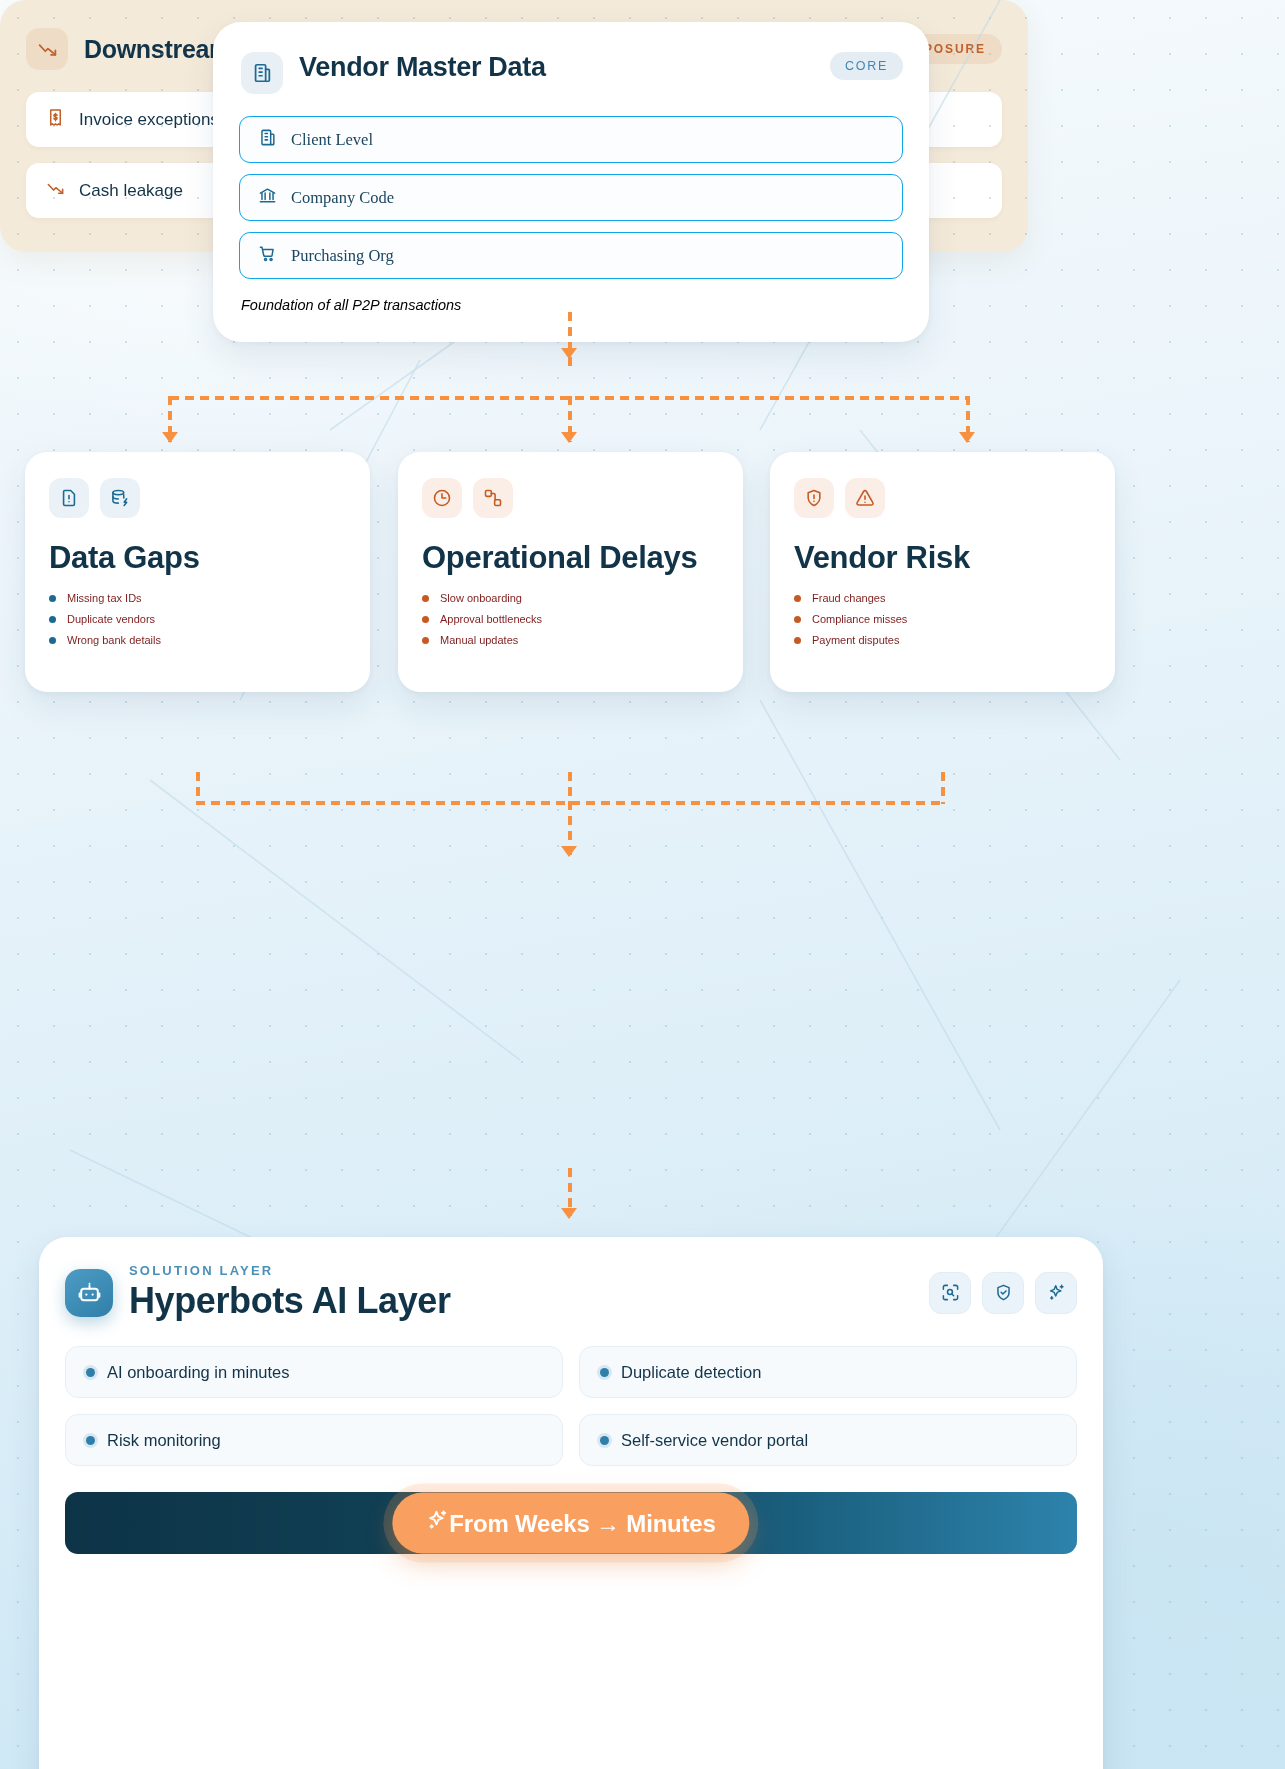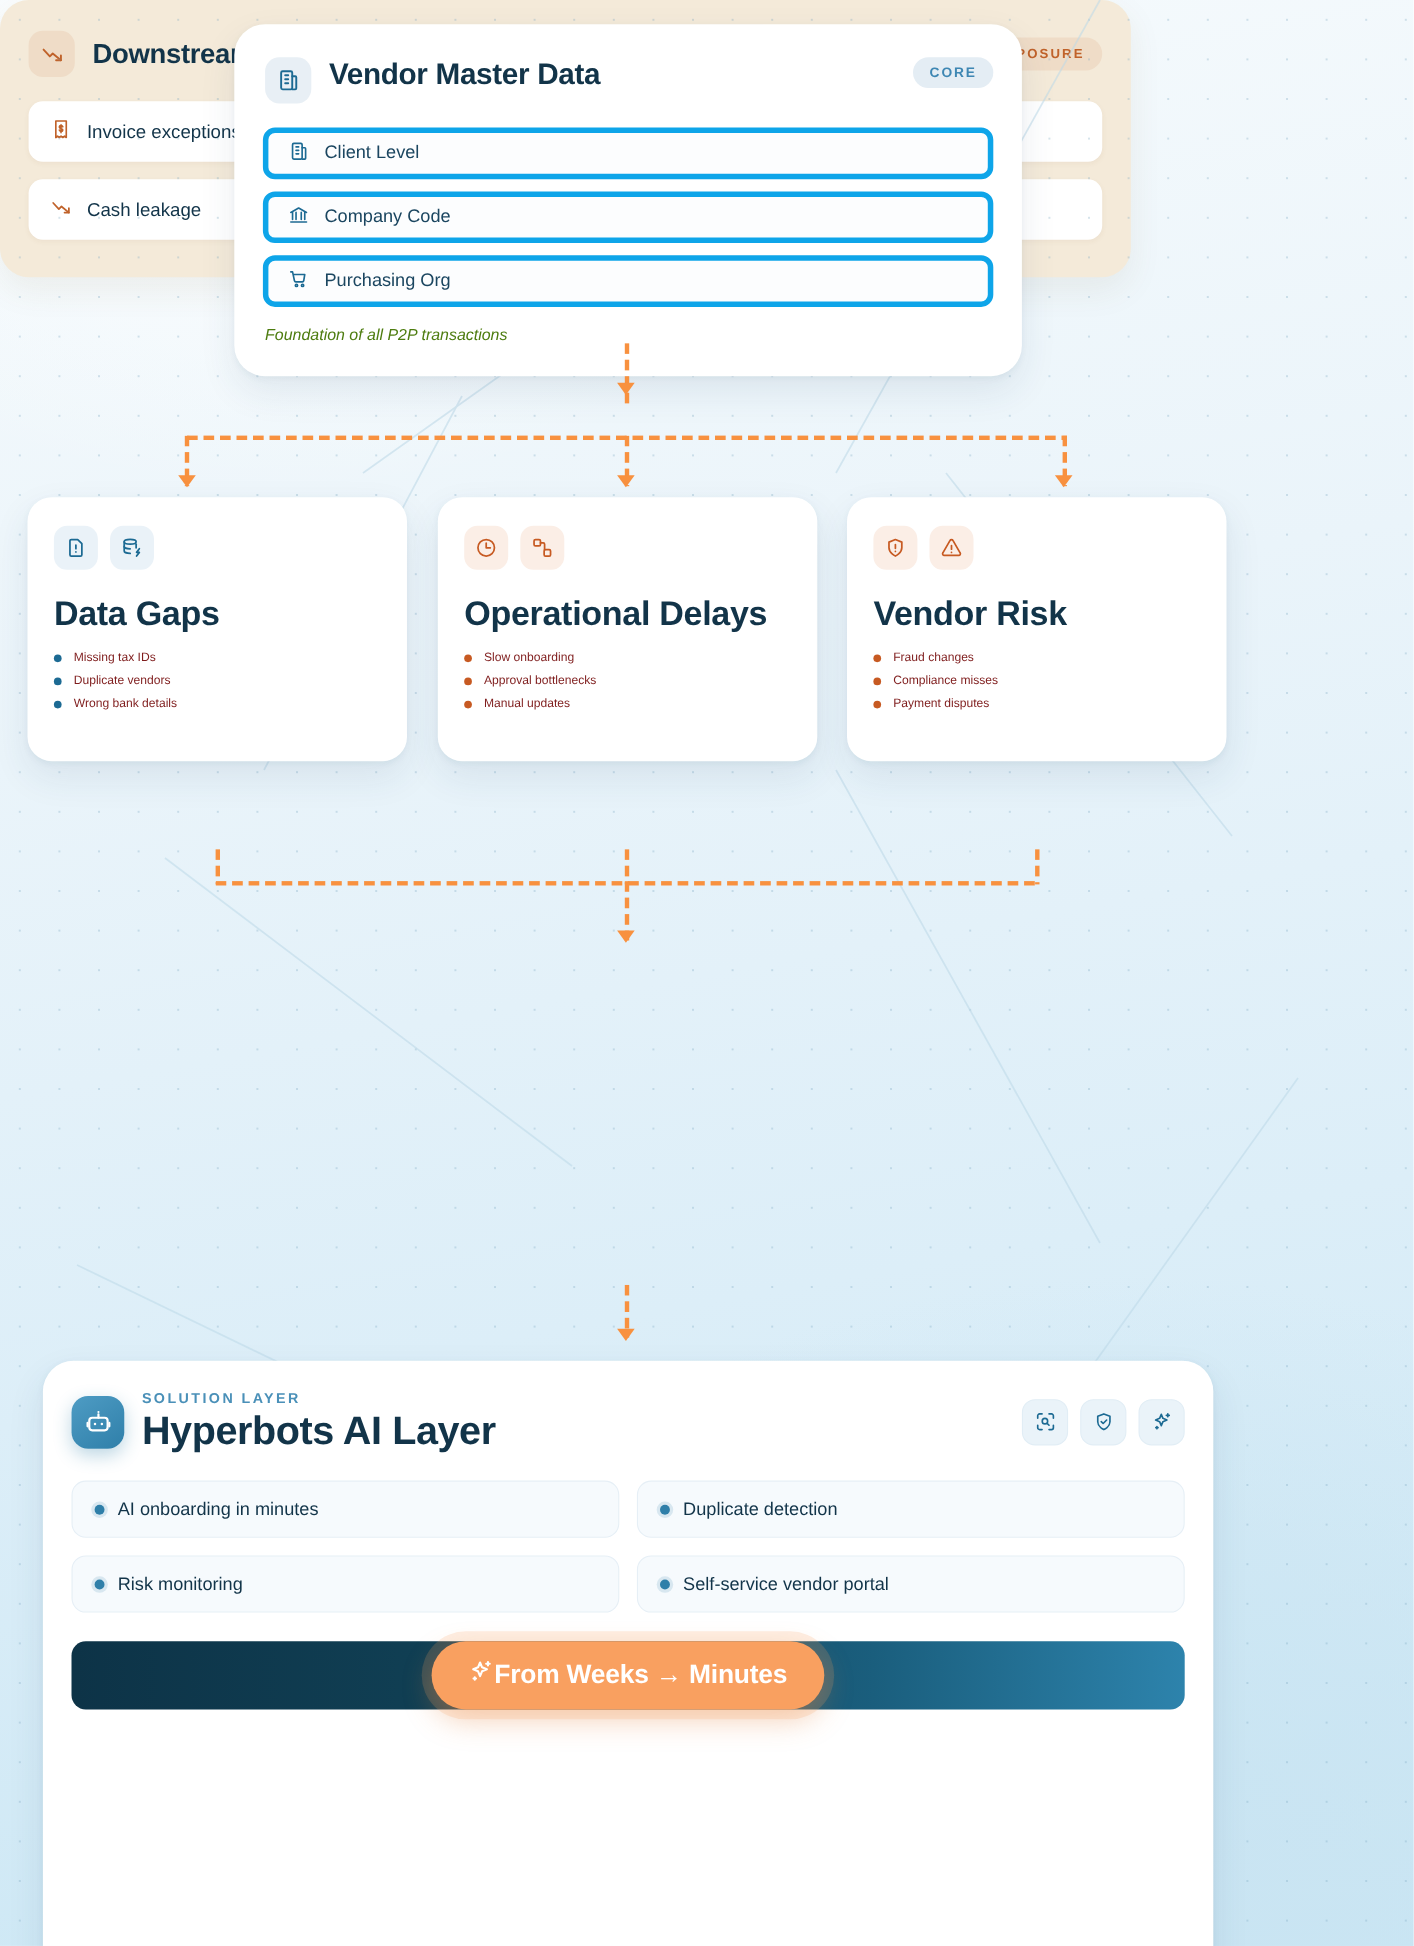--- a/index.html
+++ b/index.html
@@ -50,32 +50,32 @@
     display: flex; align-items: center; justify-content: center;
     flex: none;
   }
   .tile-blue { background: #e8eff5; }
   .vmd-title {
     font-size: 27px; font-weight: 700; color: #123449; letter-spacing: -0.3px;
     flex: 1;
   }
   .badge-core {
     background: #e4edf4; color: #3e87b3;
-    font-size: 12.5px; font-weight: 700; letter-spacing: 1.7px;
+    font-size: 12.5px; font-weight: 400; letter-spacing: 1.7px;
     padding: 7px 15px; border-radius: 14px;
   }
   .vmd-rows { margin-top: 22px; display: flex; flex-direction: column; gap: 11px; }
   .vmd-row {
-    height: 47px; border: 5px solid #0ea5e9; border-radius: 11px;
+    height: 47px; border: 1px solid #0ea5e9; border-radius: 11px;
     background: #fcfdfe;
-    display: flex; align-items: center; gap: 14px; padding: 0 18px;
+    display: flex; align-items: center; gap: 14px; padding: 0 18px; font-family: Liberation Serif, serif;
   }
   .vmd-row .lbl { font-size: 16.5px; color: #1b4660; font-weight: 400; }
   .vmd-foot {
-    margin-top: 18px; font-size: 14.5px; font-style: italic; color: #4d7c0f;
+    margin-top: 18px; font-size: 14.5px; font-style: italic; color: #000000;
     padding-left: 2px;
   }
 
   
   .prob { top: 452px; height: 240px; width: 345px; border-radius: 22px; padding: 26px 24px; }
   #prob0 { left: 25px; }
   #prob1 { left: 398px; }
   #prob2 { left: 770px; }
 
   .prob-icons { display: flex; gap: 11px; }

